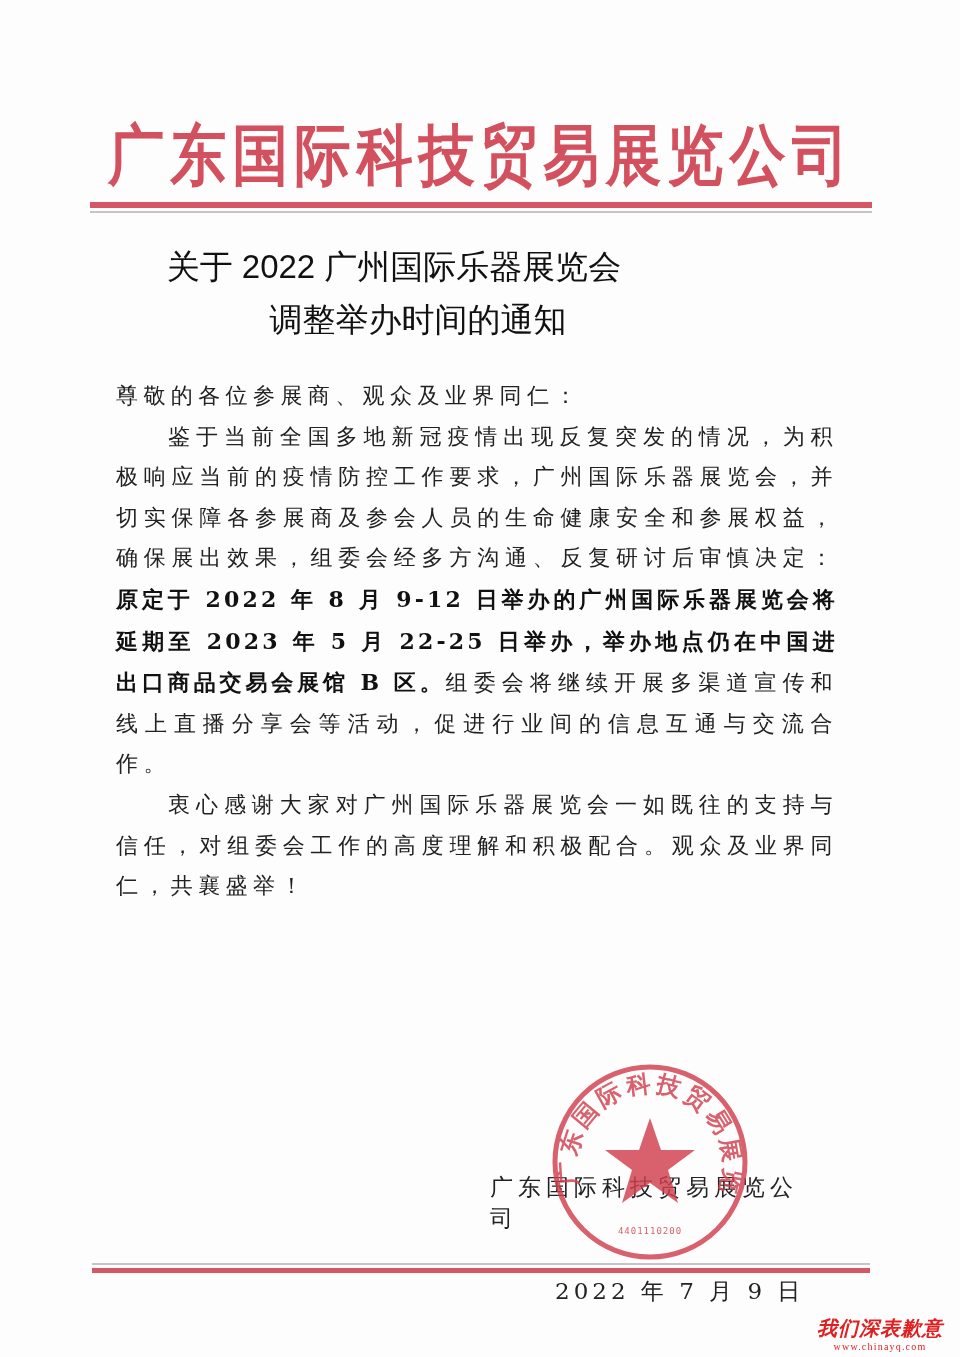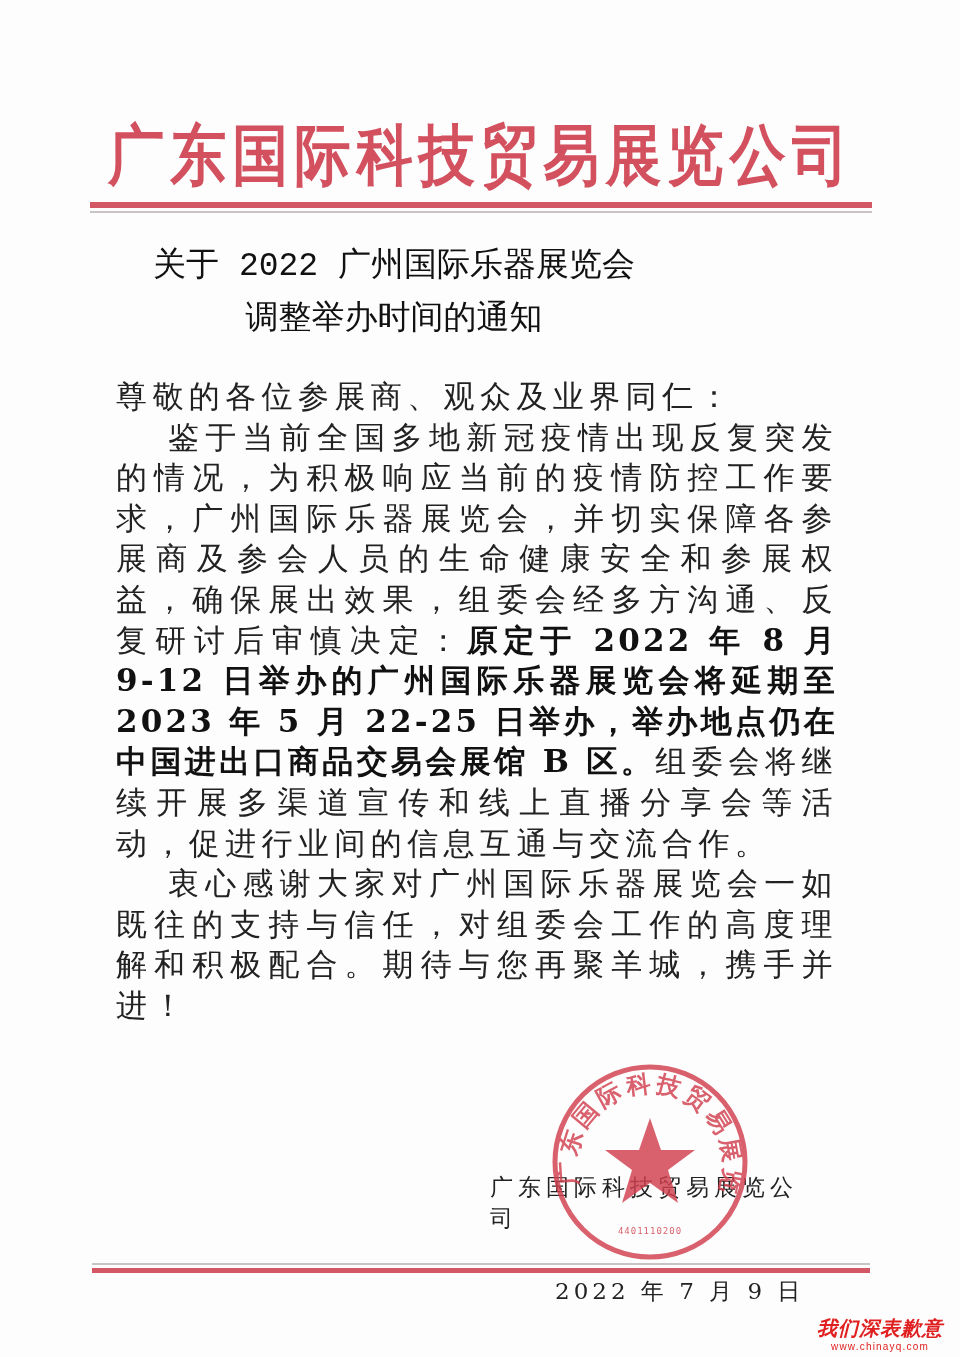--- a/index.html
+++ b/index.html
@@ -16,25 +16,25 @@
   .letterhead span {
     font-family: "DejaVu Serif", "Liberation Serif", serif;
     font-size: 56px; font-weight: bold; color: #d3505e; line-height: 1;
     transform: scaleY(1.18);
   }
   .rule-red { position: absolute; height: 6px; background: #d45766; }
   .rule-gray { position: absolute; height: 2px; background: #c8c4c4; }
   .title {
     position: absolute; left: 0; width: 788px; text-align: center;
     font-size: 33px; line-height: 1; color: #111;
-    font-family: Liberation Mono, monospace;
+    font-family: Liberation Sans, sans-serif;
   }
   .body-text {
     position: absolute; left: 116px; top: 376px; width: 722px;
-    font-size: 31px; line-height: 40.6px; letter-spacing: 5.4px;
+    font-size: 22px; line-height: 40.6px; letter-spacing: 5.4px;
     font-family: "DejaVu Sans", "Liberation Sans", sans-serif;
     color: #222; text-align: justify;
   }
   .body-text p { margin: 0; }
   .body-text .indent { text-indent: 52px; }
   .body-text b { font-family: "DejaVu Serif", "Liberation Serif", serif; font-weight: bold; color: #111; letter-spacing: 3.2px; }
   .signature {
     position: absolute; left: 490px; top: 1172px; width: 320px;
     font-size: 23px; letter-spacing: 5px; color: #222;
     font-family: "DejaVu Sans", "Liberation Sans", sans-serif;
@@ -50,21 +50,21 @@
   }
   .watermark {
     position: absolute; left: 805px; top: 1318px; width: 150px; text-align: center;
   }
   .wm-title {
     font-size: 20px; font-weight: bold; font-style: italic; color: #e02020;
     font-family: "DejaVu Sans", "Liberation Sans", sans-serif; letter-spacing: 1px; line-height: 1;
   }
   .wm-url {
     font-size: 10px; color: #e02020; letter-spacing: 1.2px; margin-top: 3px;
-    font-family: Liberation Sans, sans-serif;
+    font-family: Liberation Serif, serif;
   }
 </style>
 </head>
 <body>
 
 <div class="letterhead">
   <span>广</span>
   <span>东</span>
   <span>国</span>
   <span>际</span>
@@ -75,26 +75,26 @@
   <span>展</span>
   <span>览</span>
   <span>公</span>
   <span>司</span>
 </div>
 
 <div class="rule-red" style="left:90px; top:202px; width:782px;"></div>
 <div class="rule-gray" style="left:90px; top:211px; width:782px;"></div>
 
 <div class="title" style="top:250px;">关于 2022 广州国际乐器展览会</div>
-<div class="title" style="top:303px;">调整举办时间的通知</div>
+<div class="title" style="top:303px;margin-left:24px;">调整举办时间的通知</div>
 
 <div class="body-text">
   <p>尊敬的各位参展商、观众及业界同仁：</p>
   <p class="indent"><span>鉴于当前全国多地新冠疫情出现反复突发的情况，为积极响应当前的疫情防控工作要求，广州国际乐器展览会，并切实保障各参展商及参会人员的生命健康安全和参展权益，确保展出效果，组委会经多方沟通、反复研讨后审慎决定：</span><b>原定于 2022 年 8 月 9-12 日举办的广州国际乐器展览会将延期至 2023 年 5 月 22-25 日举办，举办地点仍在中国进出口商品交易会展馆 B 区。</b><span>组委会将继续开展多渠道宣传和线上直播分享会等活动，促进行业间的信息互通与交流合作。</span></p>
-  <p class="indent">衷心感谢大家对广州国际乐器展览会一如既往的支持与信任，对组委会工作的高度理解和积极配合。期待与您再聚羊城，携手并进！</p>
+  <p class="indent">衷心感谢大家对广州国际乐器展览会一如既往的支持与信任，对组委会工作的高度理解和积极配合。观众及业界同仁，共襄盛举！</p>
 </div>
 
 <div class="signature">广东国际科技贸易展览公司</div>
 <div class="sig-date">2022 年 7 月 9 日</div>
 
 <svg class="stamp" viewBox="0 0 200 200">
   <defs>
     <path id="ringPath" d="M 30,128 A 74,74 0 1,1 170,128"></path>
   </defs>
   <circle cx="100" cy="100" r="95" fill="none" stroke="#d2404f" stroke-width="5"></circle>

